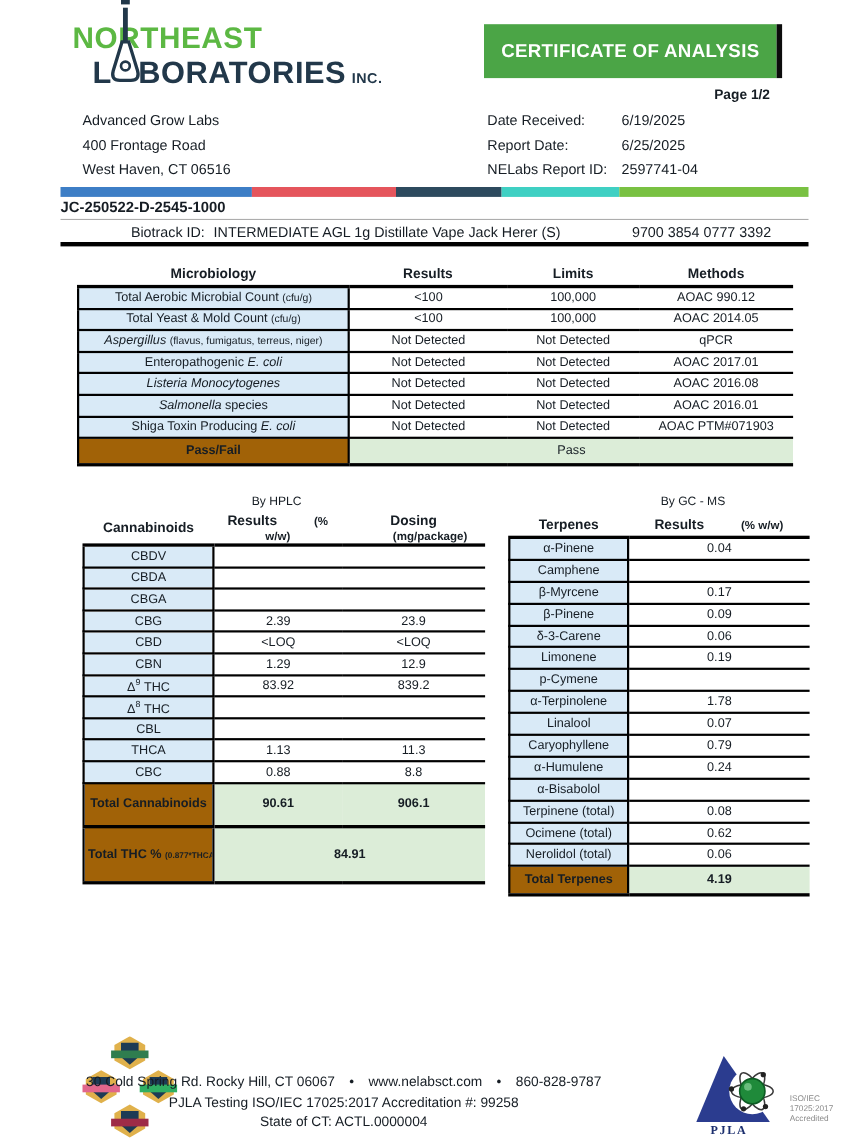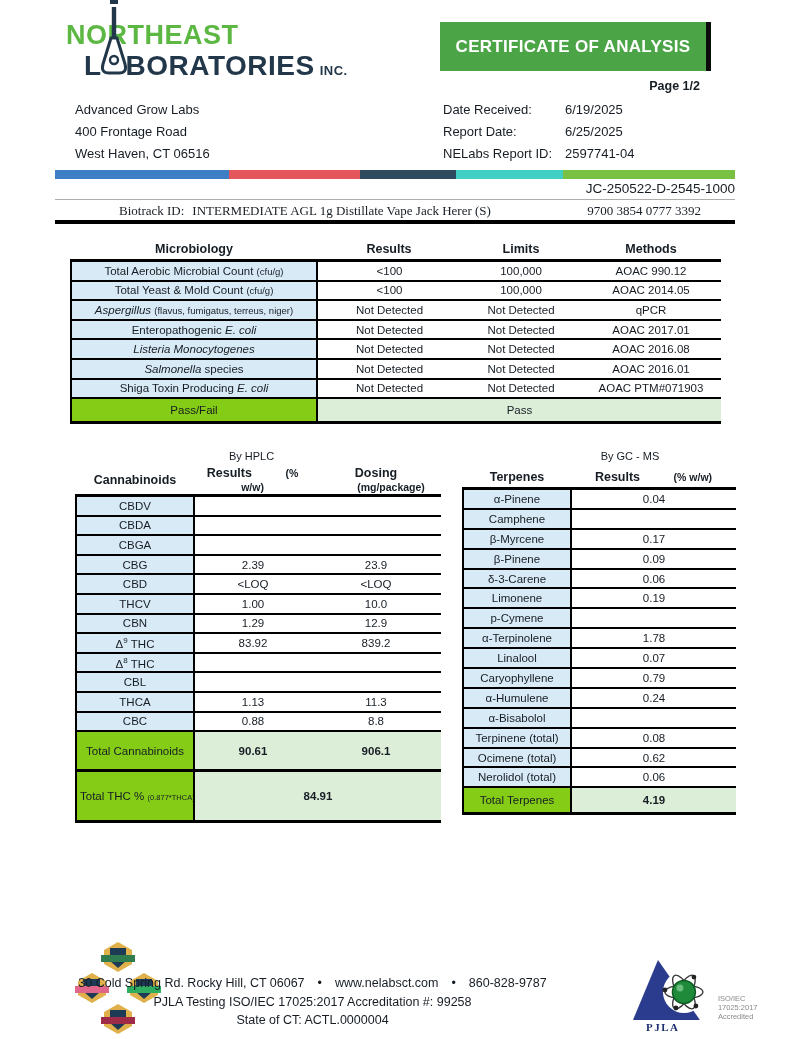--- a/index.html
+++ b/index.html
@@ -21,34 +21,34 @@
   .page-label{position:absolute;right:87px;top:79px;font-size:12.5px;font-weight:bold;}
 
   
   .client{position:absolute;left:75px;top:99px;font-size:13px;line-height:22px;}
   .meta{position:absolute;left:443px;top:99px;font-size:13px;line-height:22px;}
   .meta .lbl{display:inline-block;width:122px;}
 
   
   .divider-bar{position:absolute;left:55px;top:170px;width:680px;height:9px;display:flex;}
   .divider-bar div{height:100%;}
-  .sample-id{position:absolute;left:55px;top:181px;width:680px;text-align:right;font-size:13.5px;font-weight:normal;}
+  .sample-id{position:absolute;left:55px;top:181px;width:680px;text-align:left;font-size:13.5px;font-weight:bold;}
   .thin-rule{position:absolute;left:55px;top:199px;width:680px;height:1px;background:#adadad;}
-  .biotrack{position:absolute;left:55px;top:202px;width:680px;height:17px;display:flex;justify-content:space-between;font-size:13px;padding-top:1px;box-sizing:border-box;font-family:Liberation Serif, serif;}
+  .biotrack{position:absolute;left:55px;top:202px;width:680px;height:17px;display:flex;justify-content:space-between;font-size:13px;padding-top:1px;box-sizing:border-box;}
   .bt-left{margin-left:64px;}
   .bt-left .bt-lbl{margin-right:8px;}
   .bt-num{margin-right:34px;}
   .thick-rule{position:absolute;left:55px;top:220px;width:680px;height:4px;background:#000;}
 
   
   table{border-collapse:collapse;table-layout:fixed;}
   th{font-weight:bold;font-size:12.5px;border-bottom:3px solid #000;height:21px;padding:0 2px;text-align:center;}
   td{font-size:11.5px;text-align:center;border-bottom:2.4px solid #000;height:17.6px;padding:0 3px;overflow:hidden;white-space:nowrap;}
   td.name-col{background:#d9eaf7;border-left:2.4px solid #000;border-right:2.4px solid #000;margin-top:23px;}
-  td.label-col{background:#84cc16;border-left:2.4px solid #000;border-right:2.4px solid #000;}
+  td.label-col{background:#a16207;border-left:2.4px solid #000;border-right:2.4px solid #000;font-weight:bold;}
   .green-cell{background:#dcedd8;}
   .bold{font-weight:bold;}
   .it{font-style:italic;}
   .sm{font-size:9.5px;}
   .sup{vertical-align:super;font-size:8px;}
   .unit{font-size:10.5px;font-weight:bold;padding-left:30px;}
   tbody.totals td{border-bottom:3.4px solid #000;}
 
   .micro-table{position:absolute;left:70px;top:238px;width:650px;}
   .micro-table col.c1{width:246px;} .micro-table col.c2{width:144px;}
@@ -225,25 +225,20 @@
         </tr>
         <tr>
           <td class="name-col">CBG</td>
           <td>2.39</td>
           <td>23.9</td>
         </tr>
         <tr>
           <td class="name-col">CBD</td>
           <td>&lt;LOQ</td>
           <td>&lt;LOQ</td>
-        </tr>
-        <tr>
-          <td class="name-col">THCV</td>
-          <td>1.00</td>
-          <td>10.0</td>
         </tr>
         <tr>
           <td class="name-col">CBN</td>
           <td>1.29</td>
           <td>12.9</td>
         </tr>
         <tr>
           <td class="name-col"><span>Δ</span><span class="sup">9</span><span> THC</span></td>
           <td>83.92</td>
           <td>839.2</td>

